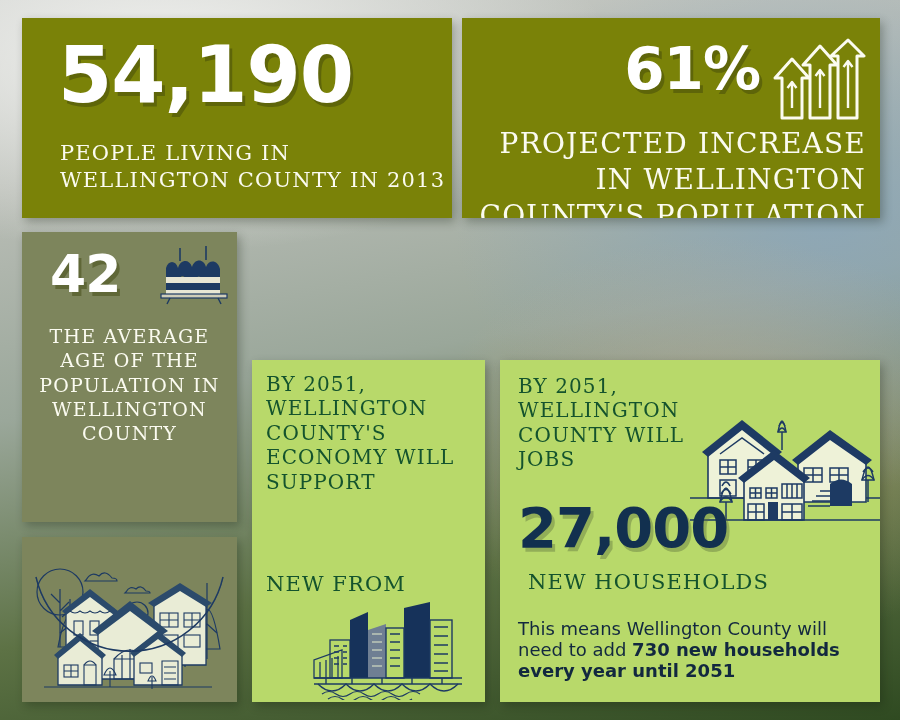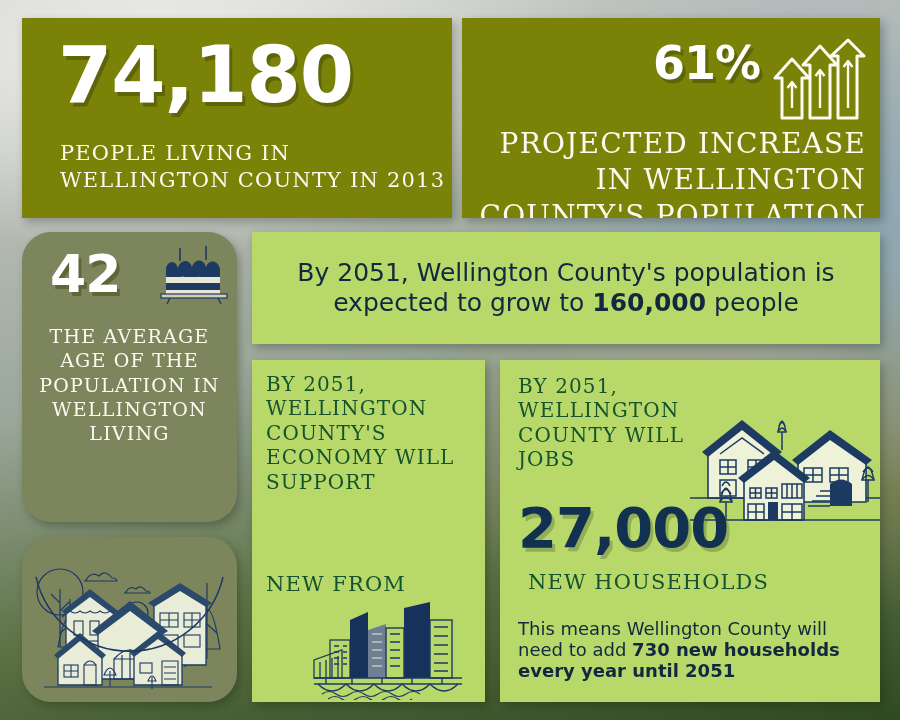--- a/index.html
+++ b/index.html
@@ -24,21 +24,21 @@
   }
 
   .card {
     position: absolute;
     box-sizing: border-box;
     box-shadow: 3px 4px 9px rgba(20,30,12,0.30);
     overflow: hidden;
   }
 
   .olive   { background: #7a8208; }
-  .sage    { background: #7d855c; border-radius: 29px; }
+  .sage    { background: #7d855c; }
   .lime    { background: #b8d96a; }
 
   
   .bignum {
     font-family: "DejaVu Sans", sans-serif;
     font-weight: 700;
     color: #ffffff;
     letter-spacing: -1px;
     line-height: 1;
     text-shadow: 3px 4px 0 rgba(60,66,10,0.45);
@@ -69,21 +69,21 @@
     text-shadow: 3px 4px 0 rgba(90,110,60,0.40);
   }
 
   
   #card-population { left: 22px; top: 18px; width: 430px; height: 200px; }
   #card-population .bignum { position:absolute; left:36px; top:18px; font-size:78px; }
   #card-population .caption { position:absolute; left:38px; top:122px; font-size:21px; }
 
   
   #card-projected { left: 462px; top: 18px; width: 418px; height: 200px; }
-  #card-projected .bignum { position:absolute; right:120px; top:22px; font-size:46px; }
+  #card-projected .bignum { position:absolute; right:120px; top:22px; font-size:58px; }
   #card-projected .caption { position:absolute; right:14px; top:108px; font-size:28px; text-align:right; width:392px; }
   #arrows-icon { position:absolute; right:14px; top:20px; width:94px; height:82px; }
 
   
   #card-average-age { left: 22px; top: 232px; width: 215px; height: 290px; }
   #card-average-age .bignum { position:absolute; left:28px; top:16px; font-size:52px; }
   #card-average-age .caption { position:absolute; left:8px; top:92px; width:199px; font-size:19px; text-align:center; }
   #cake-icon { position:absolute; left:136px; top:12px; width:72px; height:62px; }
 
   
@@ -114,21 +114,21 @@
   
   #card-village { left: 22px; top: 537px; width: 215px; height: 165px; }
   #village-icon { position:absolute; left:0; top:0; width:215px; height:165px; }
 </style>
 </head>
 <body>
 
 <div id="stage">
 
   <div class="card olive" id="card-population">
-    <div class="bignum">74,180</div>
+    <div class="bignum">54,190</div>
     <div class="caption">PEOPLE LIVING IN WELLINGTON COUNTY IN 2013</div>
   </div>
 
   <div class="card olive" id="card-projected">
     <div class="bignum">61%</div>
     <svg id="arrows-icon" viewBox="0 0 94 82">
       <g fill="none" stroke="#fbfbf0" stroke-width="3" stroke-linejoin="round">
         <path d="M10 80 L10 40 L3 40 L20 21 L37 40 L30 40 L30 80 Z"></path>
         <path d="M38 80 L38 27 L31 27 L48 8 L65 27 L58 27 L58 80 Z"></path>
         <path d="M66 80 L66 18 L59 18 L76 2 L92 18 L85 18 L85 80 Z"></path>
@@ -154,28 +154,23 @@
                C26 30 22 32 20 37 C18 42 14 40 12 35 L8 33 Z" fill="#1d3a63"></path>
       <rect x="8" y="33" width="54" height="6" fill="#e8e6d4"></rect>
       <rect x="8" y="39" width="54" height="7" fill="#1d3a63"></rect>
       <rect x="8" y="46" width="54" height="4" fill="#e8e6d4"></rect>
       <rect x="3" y="50" width="66" height="4" fill="#cfcdb8" stroke="#1d3a63" stroke-width="1.2"></rect>
       <g stroke="#1d3a63" stroke-width="1.4">
         <line x1="12" y1="54" x2="9" y2="60"></line>
         <line x1="60" y1="54" x2="63" y2="60"></line>
       </g>
     </svg>
-    <div class="caption">THE AVERAGE AGE OF THE POPULATION IN WELLINGTON LIVING</div>
-  </div>
-
-  <div class="card lime" id="card-growth-banner">
-    <div class="txt navy-sans">
-      <span>By 2051, Wellington County's population is expected to grow to </span><b>160,000</b><span> people</span>
-    </div>
-  </div>
+    <div class="caption">THE AVERAGE AGE OF THE POPULATION IN WELLINGTON COUNTY</div>
+  </div>
+
 
   <div class="card lime" id="card-new-jobs">
     <div class="lead navy-serif">BY 2051, WELLINGTON COUNTY'S ECONOMY WILL SUPPORT</div>
     <div class="navynum" id="jobs-number">27,000</div>
     <div class="navy-serif" id="jobs-sub">NEW FROM</div>
     <svg id="buildings-icon" viewBox="0 0 168 100">
       <g stroke="#1d3a63" stroke-width="1.3" fill="none">
 
         <path d="M2 78 L2 60 L30 50 L30 78 Z"></path>
         <path d="M8 78 L8 62 M14 78 L14 60 M20 78 L20 58 M26 78 L26 56"></path>

